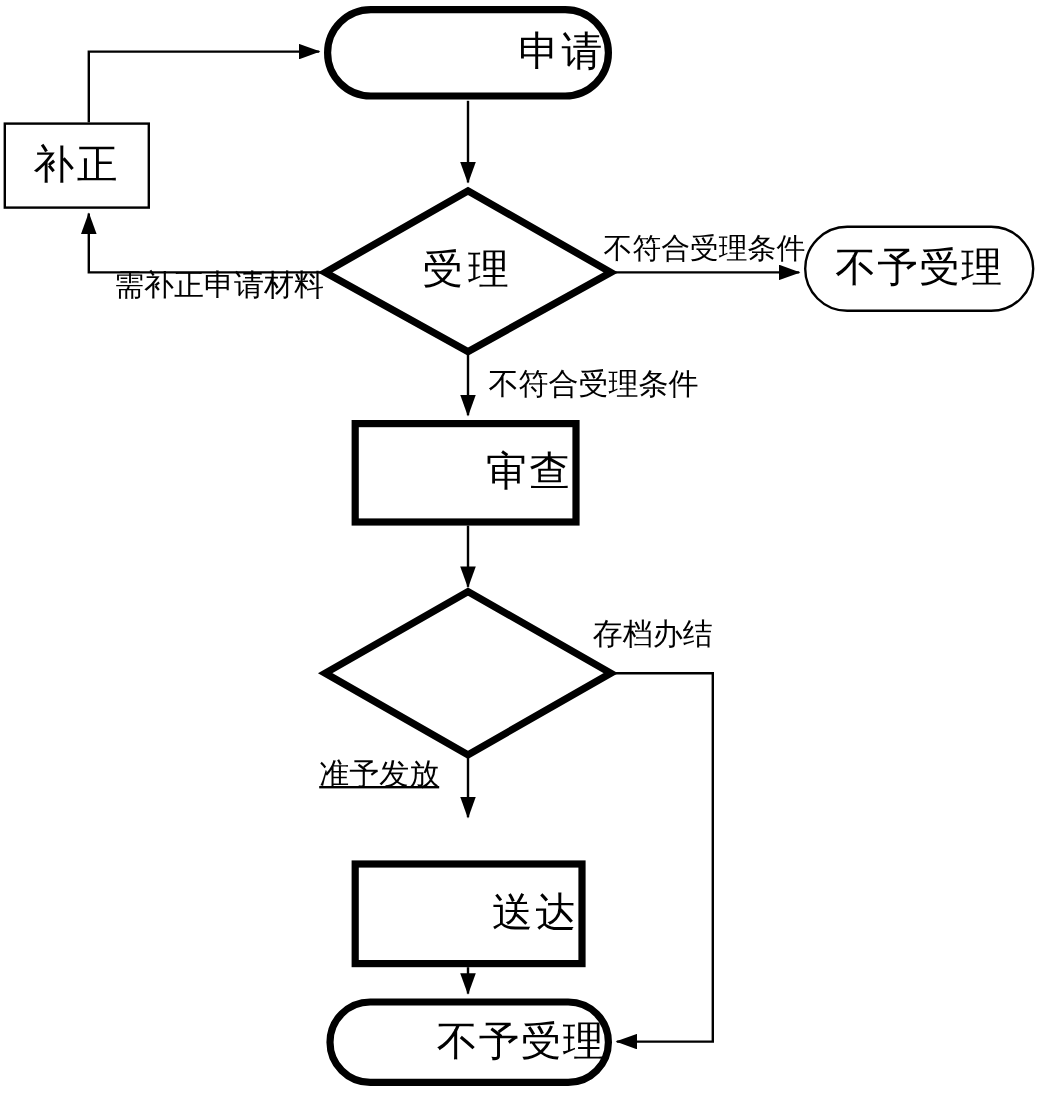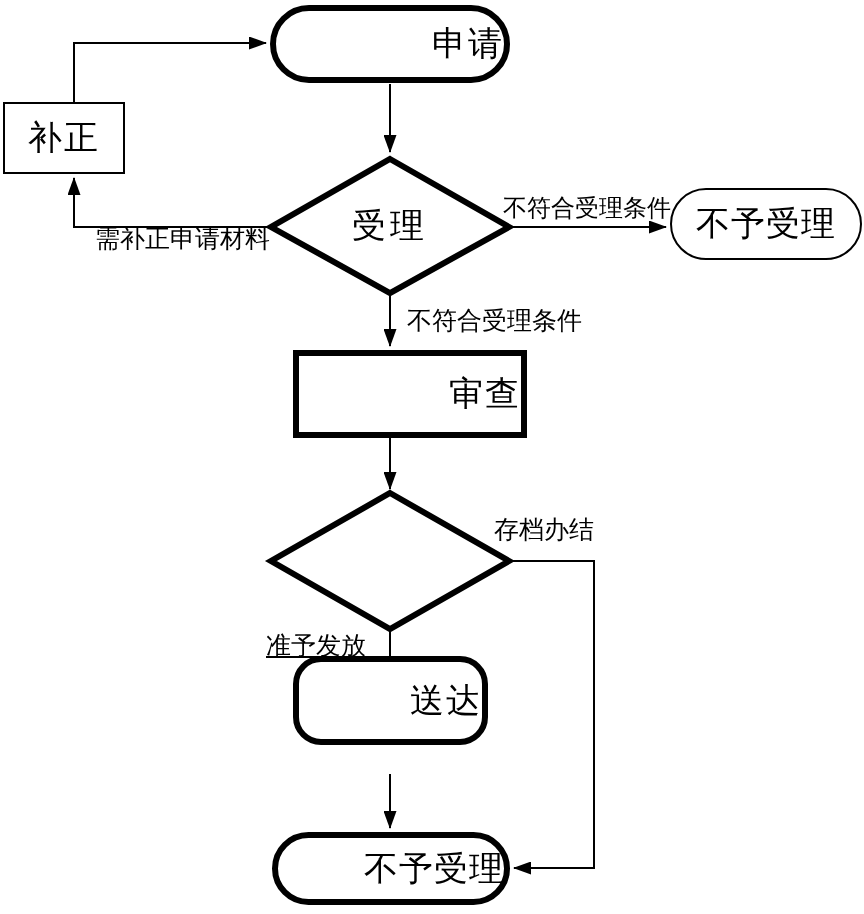--- a/index.html
+++ b/index.html
@@ -105,26 +105,26 @@
   </div>
 
   <div class="diamond-label" style="left:310px; top:203px; width:160px; height:46px;">
     <span>受理</span>
   </div>
 
   <div class="node thin stadium-sm" style="left:670px; top:188px; width:192px; height:72px; font-size:34px; letter-spacing:1px;">
     <span>不予受理</span>
   </div>
 
-  <div class="node thick" style="left:293px; top:350px; width:234px; height:88px;">
+  <div class="node thick" style="left:293px; top:350px; width:190px; height:88px;">
     <span>审查</span>
   </div>
 
 
-  <div class="node thick" style="left:293px; top:656px; width:195px; height:89px;border-radius:28px;">
+  <div class="node thick" style="left:293px; top:717px; width:195px; height:89px;">
     <span>送达</span>
   </div>
 
   <div class="node thick stadium-sm" style="left:272px; top:832px; width:238px; height:73px; letter-spacing:1px;">
     <span>不予受理</span>
   </div>
 
   <div class="edge-label" style="left:95px; top:194px;margin-top:32px;">需补正申请材料</div>
 
   <div class="edge-label" style="left:503px; top:196px; font-size:24px;">不符合受理条件</div>

